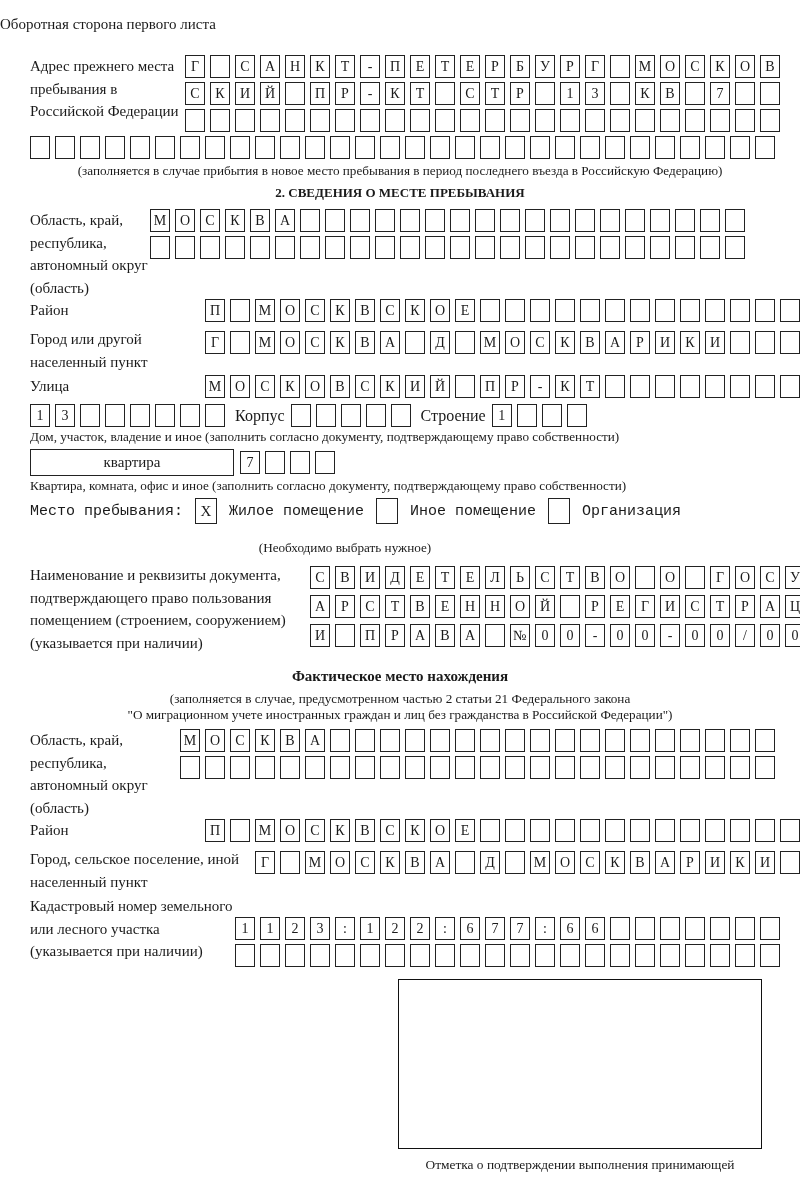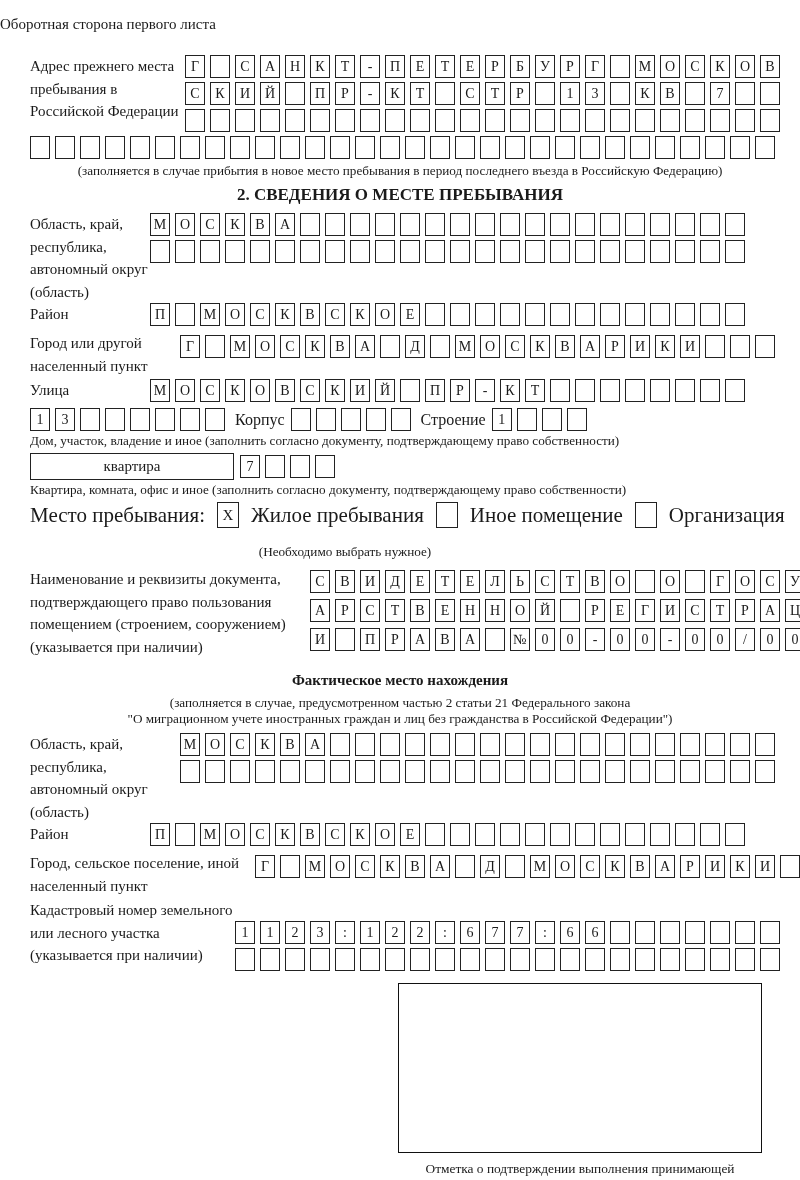--- a/index.html
+++ b/index.html
@@ -2,46 +2,46 @@
 <html><head>
 <meta charset="utf-8">
 <style>
   html,body{margin:0;padding:0;background:#fff;}
   body{width:800px;height:1180px;overflow:hidden;font-family:"Liberation Serif","DejaVu Serif",serif;color:#1a1a1a;}
   .page{position:relative;width:800px;height:1180px;}
   .top-title{padding-top:16px;text-align:left;padding-right:42px;font-size:15px;}
   .label{font-size:15px;line-height:1.5;}
   .note{font-size:13.2px;}
   .center{text-align:center;}
-  .heading{font-weight:bold;font-size:17px;text-align:center;margin:6px 0 8px 0;}
+  .heading{font-weight:bold;font-size:13px;text-align:center;margin:6px 0 8px 0;}
   .heading2{font-weight:bold;font-size:15px;text-align:center;margin:14px 0 6px 0;}
   .boxrow{display:flex;gap:5px;margin-bottom:4px;}
   .cbox{flex:none;width:20px;height:23px;border:1.6px solid #222;box-sizing:border-box;
         display:flex;align-items:center;justify-content:center;font-size:14px;background:#fff;}
   .block{display:flex;margin-left:30px;}
   .block .rows{flex:none;}
   .w155{flex:none;width:155px;}
   .w120{flex:none;width:120px;}
   .w150{flex:none;width:150px;}
   .w225{flex:none;width:225px;}
   .w205{flex:none;width:205px;}
   .w280{flex:none;width:280px;padding-right:10px;box-sizing:border-box;}
-  .field{display:flex;margin-left:30px;margin-bottom:2px;}
+  .field{display:flex;margin-left:30px;margin-bottom:2px;justify-content:space-between;}
   .fullrow{margin-left:30px;}
   .inlinerow{display:flex;align-items:center;margin-left:30px;margin-bottom:2px;}
   .widebox{flex:none;border:1.6px solid #222;height:27px;box-sizing:border-box;
            display:flex;align-items:center;justify-content:center;font-size:15px;margin-right:6px;}
   .wb-house{width:170px;}
   .wb-apt{width:204px;}
   .inline-label{font-size:16px;margin:0 6px 0 10px;}
   .note-left{margin-left:30px;margin-bottom:4px;}
   .stay-line{display:flex;align-items:center;margin-left:30px;margin-top:4px;}
   .checkbox{flex:none;width:22px;height:26px;border:1.6px solid #222;box-sizing:border-box;
             display:flex;align-items:center;justify-content:center;font-size:15px;margin:0 12px;}
-  .opt-label{font-size:21px;}
+  .opt-label{font-size:15px;font-family:Liberation Mono, monospace;}
   .choose-note{width:fit-content;margin:16px auto 8px auto;transform:translateX(-55px);}
   .mark-area{margin-left:398px;width:364px;margin-top:8px;}
   .mark-box{width:364px;height:170px;border:1.8px solid #111;box-sizing:border-box;background:#fff;}
   .mark-caption{margin-top:6px;text-align:center;font-size:13.4px;line-height:1.55;}
   .mb6{margin-bottom:6px;}
 </style>
 </head>
 <body>
 
 <div class="page">
@@ -351,21 +351,21 @@
         <span class="cbox"></span>
         <span class="cbox"></span>
         <span class="cbox"></span>
       </div>
   </div>
   <div class="note note-left">Квартира, комната, офис и иное (заполнить согласно документу, подтверждающему право собственности)</div>
 
   <div class="stay-line">
     <div class="opt-label">Место пребывания:</div>
     <div class="checkbox">X</div>
-    <div class="opt-label">Жилое пребывания</div>
+    <div class="opt-label">Жилое помещение</div>
     <div class="checkbox"></div>
     <div class="opt-label">Иное помещение</div>
     <div class="checkbox"></div>
     <div class="opt-label">Организация</div>
   </div>
   <div class="note choose-note">(Необходимо выбрать нужное)</div>
 
   <div class="block">
     <div class="label w280">Наименование и реквизиты документа, подтверждающего право пользования помещением (строением, сооружением) (указывается при наличии)</div>
     <div class="rows" style="padding-top:2px;">

